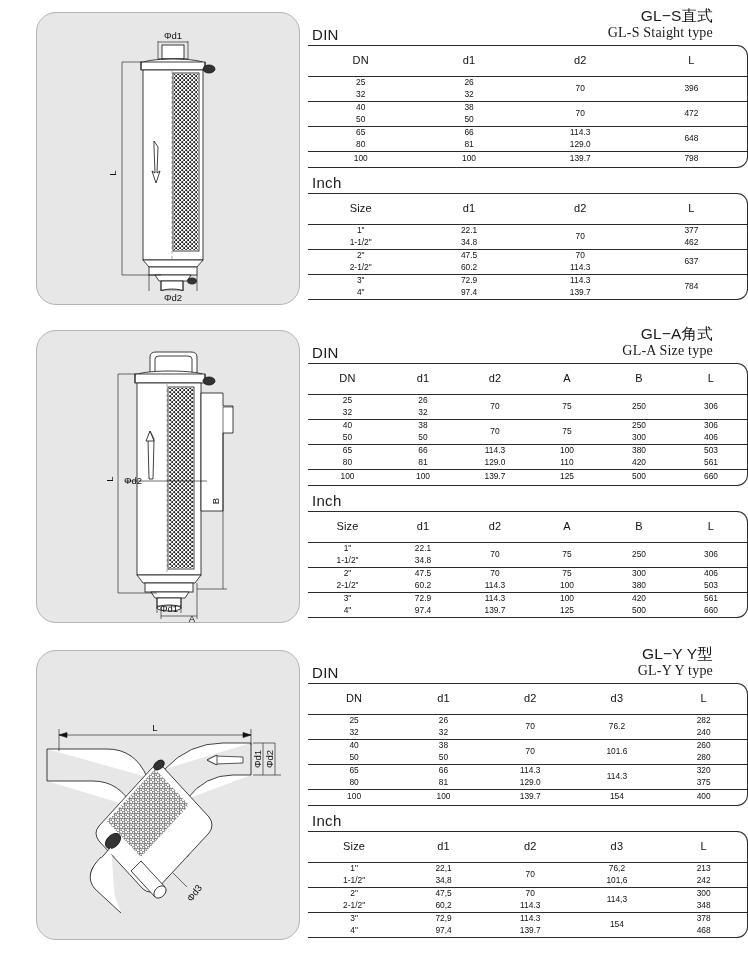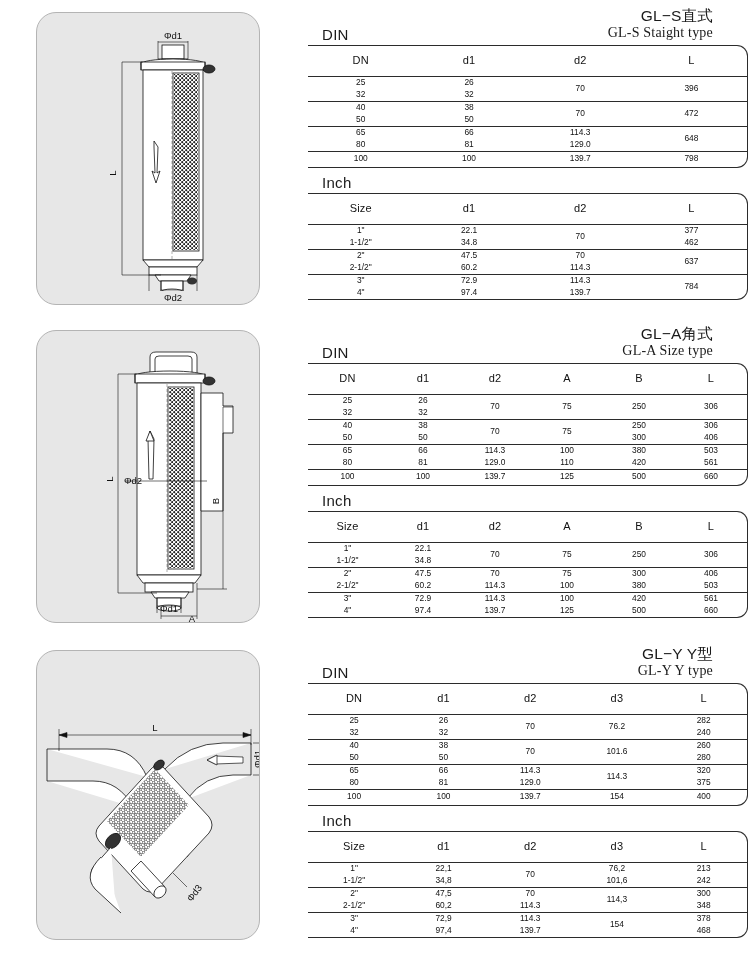--- a/index.html
+++ b/index.html
@@ -17,21 +17,21 @@
 
   
   .section{position:absolute;left:0;width:748px;}
   #sec-0{top:8px;height:310px;}
   #sec-1{top:326px;height:310px;}
   #sec-2{top:646px;height:304px;}
 
   
   .panel{
     position:absolute;left:36px;top:4px;
-    width:224px;height:293px;
+    width:264px;height:293px;
     background:#e7e7e7;
     border:1px solid #b4b4b4;
     border-radius:20px;
     box-sizing:border-box;
     overflow:hidden;
   }
   #sec-2 .panel{height:290px;}
   .panel svg{position:absolute;left:0;top:0;display:block;}
 
   
@@ -41,21 +41,21 @@
     text-align:right;
     padding-right:35px;
     line-height:1.08;
     letter-spacing:.2px;
   }
   .title-cn{font-size:15.5px;white-space:nowrap;}
   .title-en{font-size:14px;white-space:nowrap;font-family:Liberation Serif, serif;}
 
   .std-label{
     font-size:15px;
-    margin-left:14px;
+    margin-left:4px;
     margin-top:-14px;
     letter-spacing:.3px;
   }
   .std-label.second{margin-top:6px;}
 
   
   .tbl-wrap{
     margin-top:2px;
     border-top:1px solid #2b2b2b;
     border-bottom:1px solid #2b2b2b;

